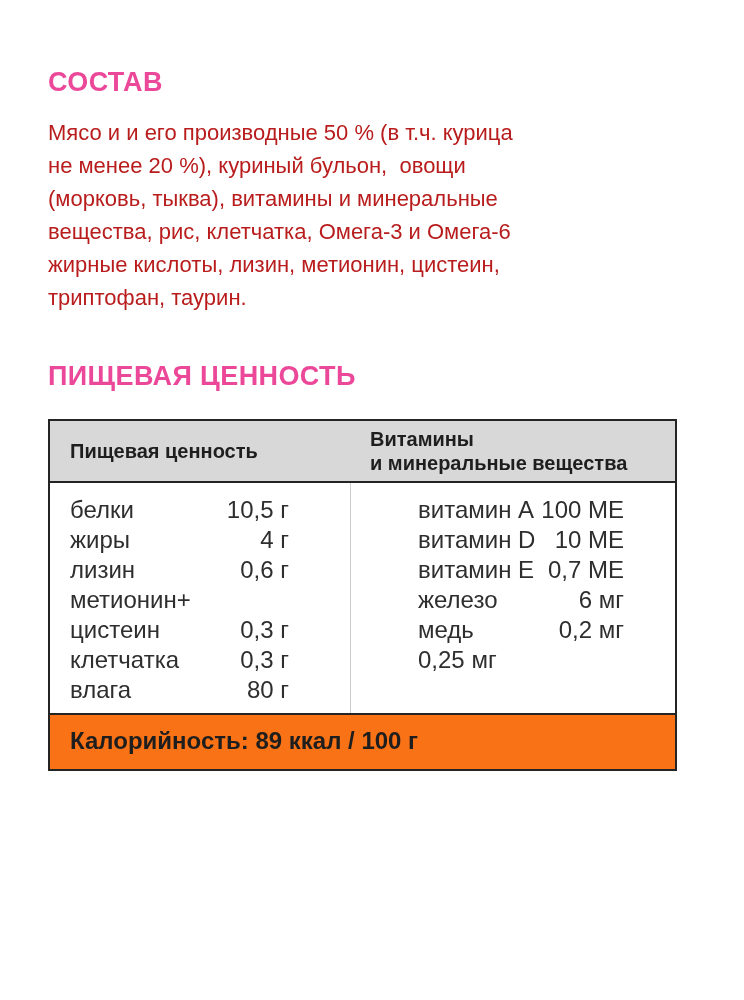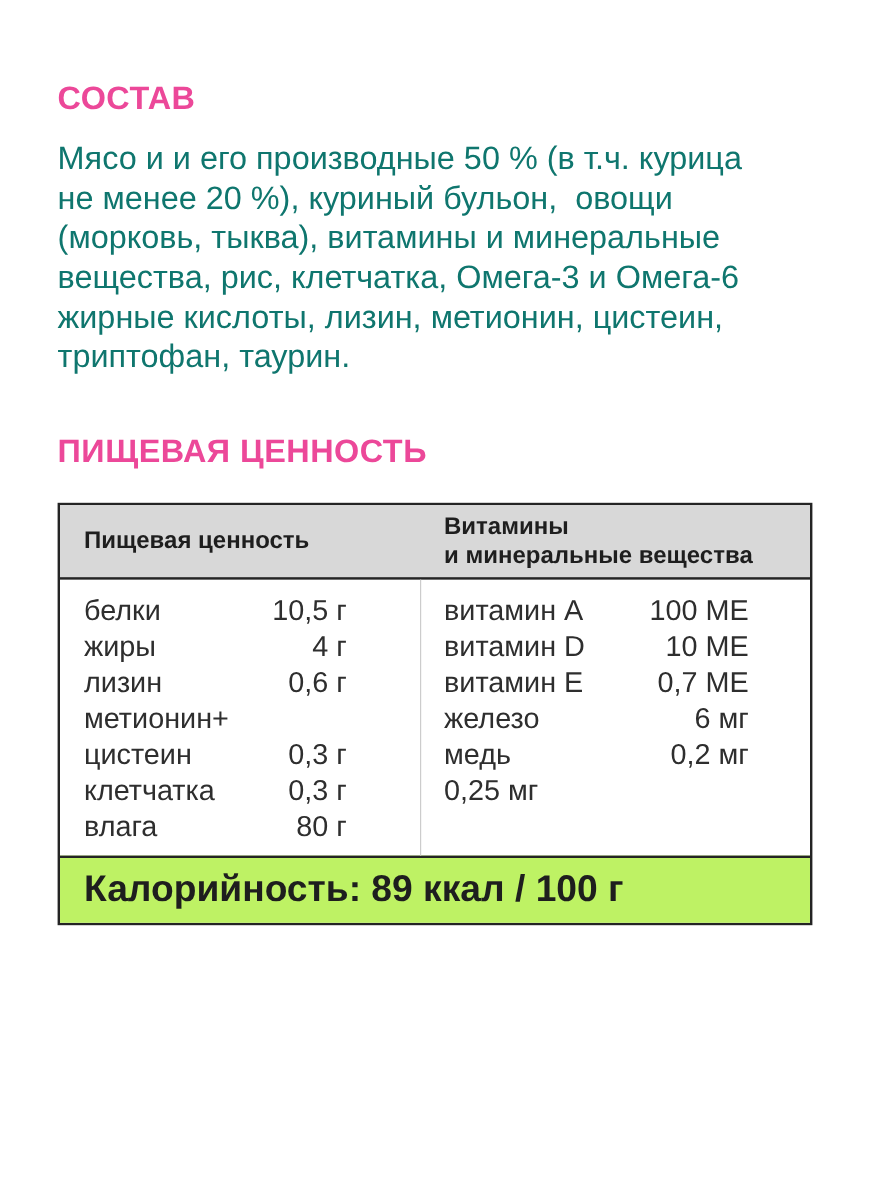--- a/index.html
+++ b/index.html
@@ -21,23 +21,23 @@
     margin: 0;
     font-size: 27px;
     font-weight: 800;
     letter-spacing: 0.4px;
     color: #ec4899;
     line-height: 1.1;
   }
   .composition-text {
     margin: 18px 0 0 0;
     width: 640px;
-    font-size: 27px;
+    font-size: 22px;
     line-height: 33px;
-    color: #0f766e;
+    color: #b91c1c;
     white-space: pre-wrap;
   }
   .nutrition-heading {
     margin-top: 48px;
   }
   
   .nutri-table {
     margin-top: 28px;
     width: 629px;
     border: 2px solid #242424;
@@ -61,43 +61,44 @@
     min-height: 48px;
     box-sizing: border-box;
   }
   .nutri-header-cell.right {
     padding-left: 19px;
     white-space: pre-line;
   }
   .nutri-body {
     display: grid;
     grid-template-columns: 301px 1fr;
+    gap: 48px;
   }
   .nutri-col {
     box-sizing: border-box;
     padding: 12px 51px 8px 19px;
   }
   .nutri-col.left {
     border-right: 1px solid #cccccc;
     padding: 12px 61px 8px 20px;
   }
   .nutri-row {
     display: flex;
     justify-content: space-between;
     font-size: 24px;
     line-height: 30px;
     color: #2e2e2e;
   }
   .nutri-row .label { text-align: left; }
   .nutri-row .value { text-align: left; white-space: nowrap; }
   .nutri-footer {
-    background: #bef264;
+    background: #f97316;
     border-top: 2px solid #242424;
     padding: 11px 20px 13px 20px;
-    font-size: 31px;
+    font-size: 24px;
     font-weight: 700;
     color: #1e1e1e;
     line-height: 30px;
   }
 </style>
 </head>
 <body>
 
 <div class="page">
 

